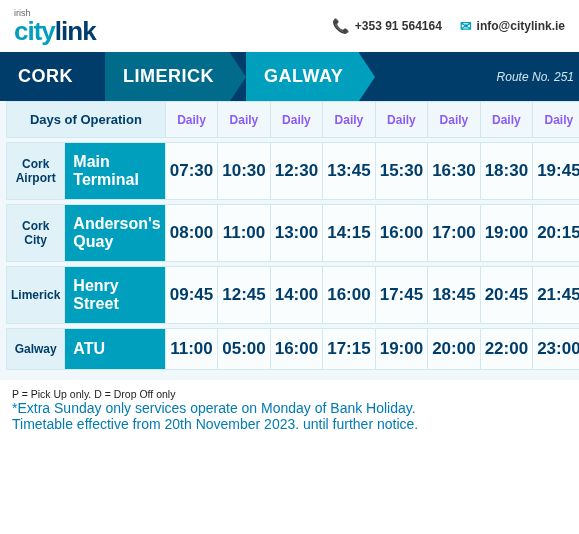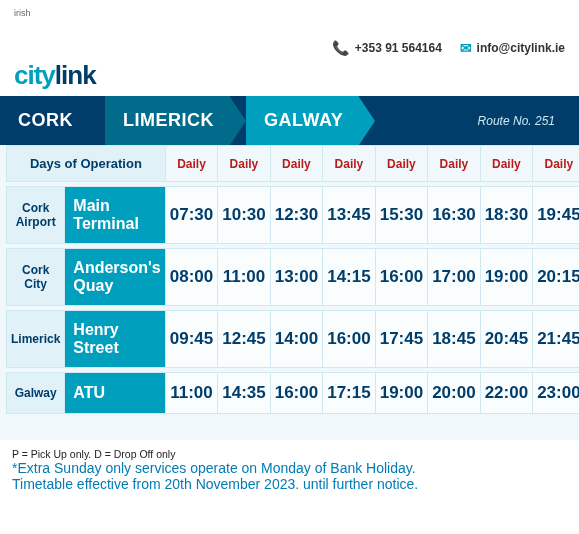--- a/index.html
+++ b/index.html
@@ -19,21 +19,20 @@
       flex-direction: column;
       align-items: flex-start;
     }
     .logo-irish { font-size: 9px; color: #666; }
     .logo-citylink {
       font-size: 26px;
       font-weight: 900;
       color: #009FBD;
       letter-spacing: -1px;
       line-height: 1;
-      margin-top: 44px;
     }
     .logo-citylink span { color: #003D6B; }
     .header-contact {
       display: flex;
       align-items: center;
       gap: 18px;
     }
     .contact-item {
       display: flex;
       align-items: center;
@@ -78,42 +77,42 @@
       z-index: 2;
     }
     .route-arrow.active {
       border-left-color: #009FBD;
     }
     .route-number {
       margin-left: auto;
       color: #cde8f0;
       font-size: 12px;
       font-style: italic;
-      padding-right: 24px;
+      padding-right: 5px;
     }
 
     
     .timetable-wrapper {
-      padding: 0 6px 22px 6px;
+      padding: 0 6px 6px 6px;
       background: #f0f8fb;
     }
     .timetable {
       width: 100%;
       border-collapse: collapse;
       font-size: 12px;
     }
     .timetable th, .timetable td {
       text-align: center;
       padding: 6px 4px;
       border: 1px solid #d0e8f0;
     }
     
     .row-days td {
       background: #f0f8fb;
-      color: #b91c1c;
+      color: #8b5cf6;
       font-weight: bold;
       font-size: 12px;
       padding: 10px 4px;
     }
     .row-days .label-cell {
       color: #003D6B;
       font-weight: bold;
       font-size: 13px;
       text-align: center;
       background: #e0f2f8;
@@ -262,21 +261,21 @@
           <td class="time-cell">20:45</td>
           <td class="time-cell">21:45</td>
         </tr>
         <tr class="row-sep">
           <td colspan="10"></td>
         </tr>
         <tr class="row-stop">
           <td class="city-col">Galway</td>
           <td class="stop-name-col">ATU</td>
           <td class="time-cell">11:00</td>
-          <td class="time-cell">14:35</td>
+          <td class="time-cell">05:00</td>
           <td class="time-cell">16:00</td>
           <td class="time-cell">17:15</td>
           <td class="time-cell">19:00</td>
           <td class="time-cell">20:00</td>
           <td class="time-cell">22:00</td>
           <td class="time-cell">23:00</td>
         </tr>
         <tr class="row-sep">
           <td colspan="10"></td>
         </tr>

